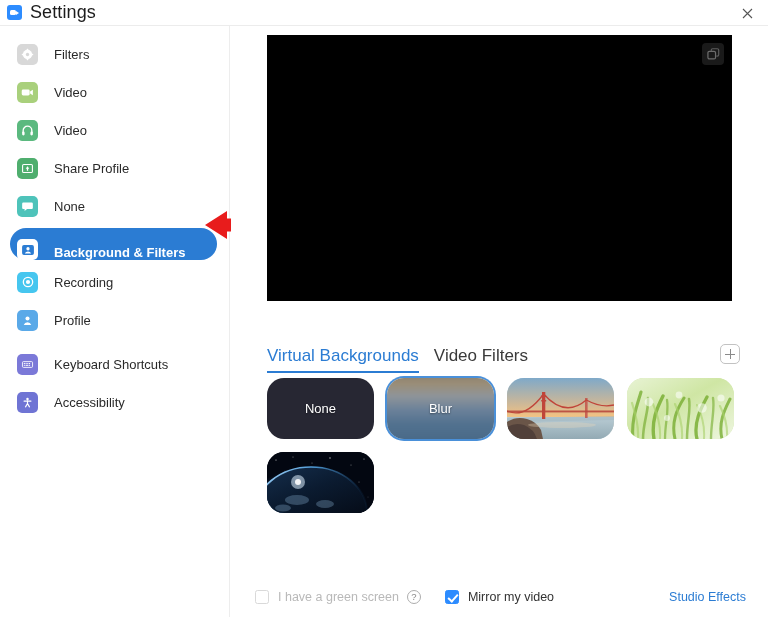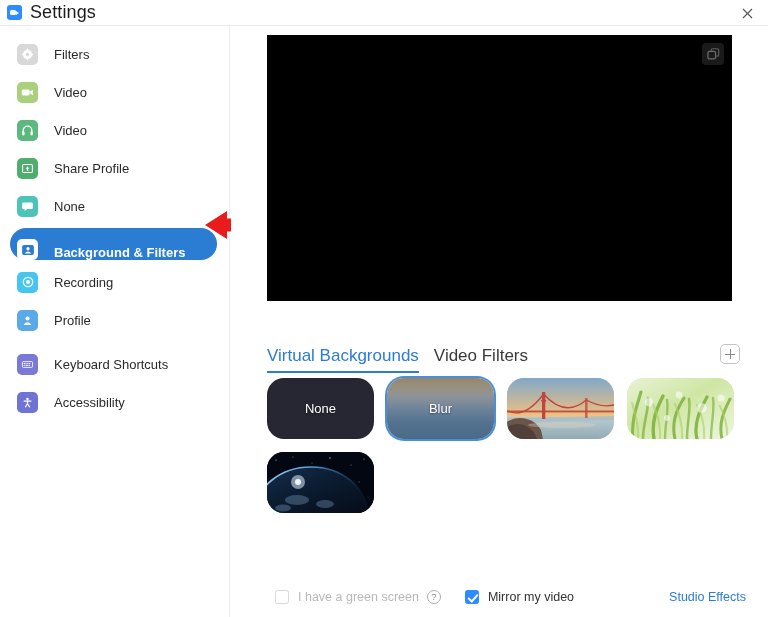--- a/index.html
+++ b/index.html
@@ -256,21 +256,21 @@
   .th-earth { background: #060d1c; }
 
   
   .footer {
     position: absolute;
     left: 0; bottom: 0;
     width: 537px;
     height: 40px;
     display: flex;
     align-items: center;
-    padding-left: 44px;
+    padding-left: 24px;
   }
   .chk-row {
     display: flex;
     align-items: center;
   }
   .chk-box {
     width: 14px; height: 14px;
     border: 1px solid #c8c8c8;
     border-radius: 2.5px;
     background: #fff;

